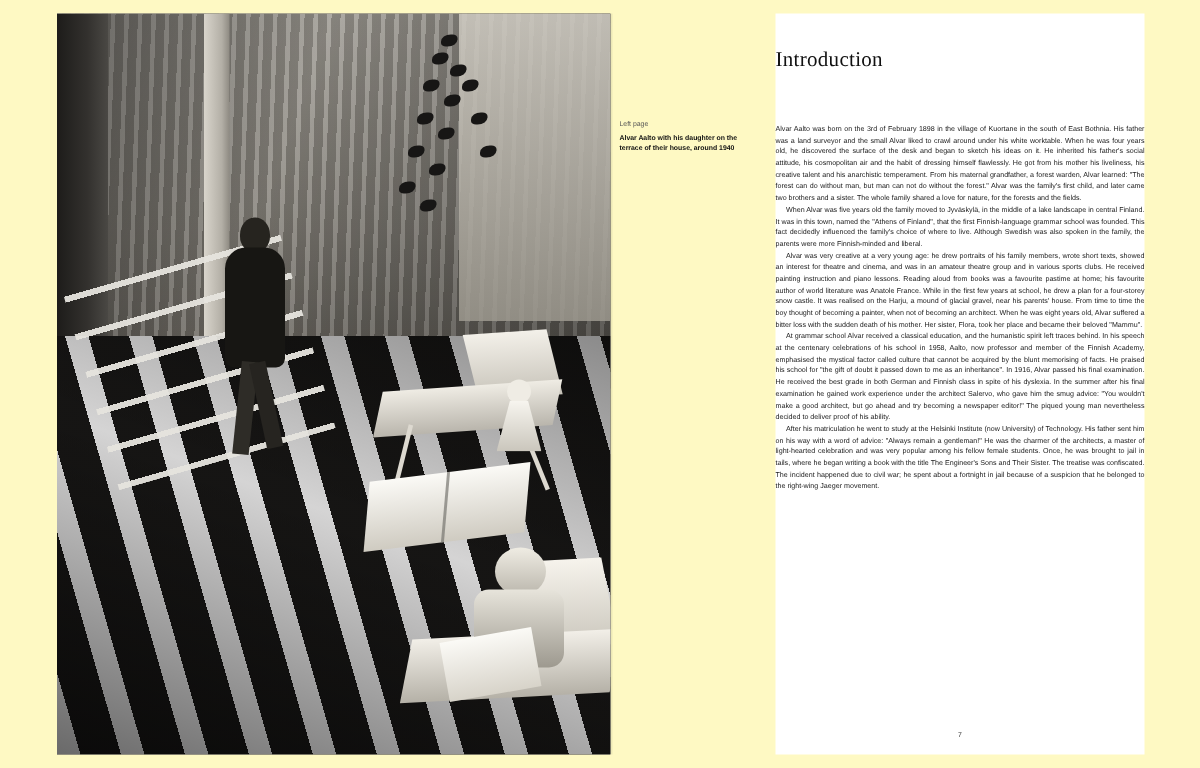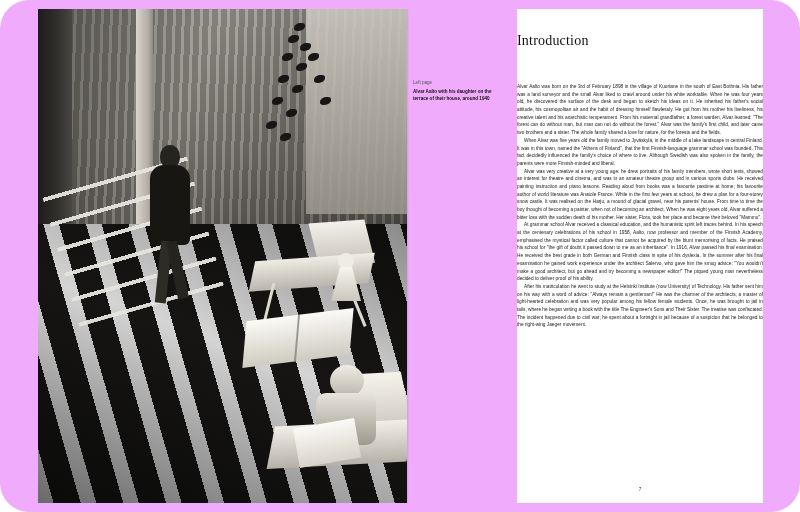--- a/index.html
+++ b/index.html
@@ -10,22 +10,21 @@
   body {
     width: 800px;
     height: 512px;
     overflow: hidden;
     font-family: "Liberation Sans", sans-serif;
   }
   .spread {
     position: relative;
     width: 800px;
     height: 512px;
-    background: #f0abfc;
-    border-radius: 29px;
+    background: #fef9c3;
   }
 
   
   .left-page {
     position: absolute;
     left: 38px;
     top: 9px;
     width: 369px;
     height: 494px;
     overflow: hidden;

